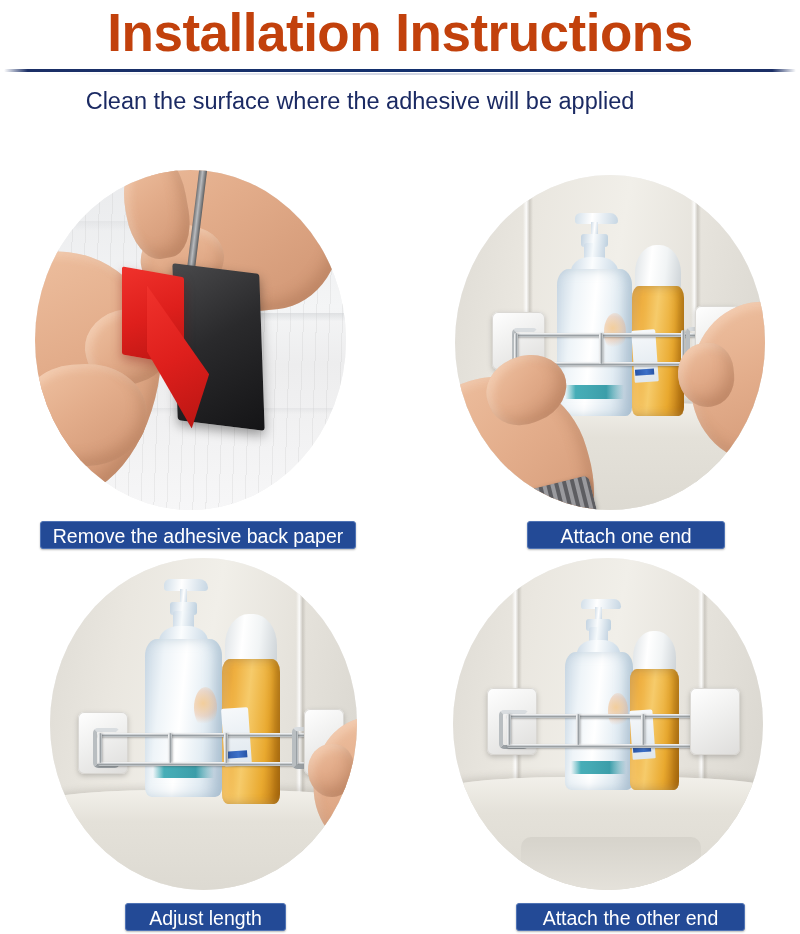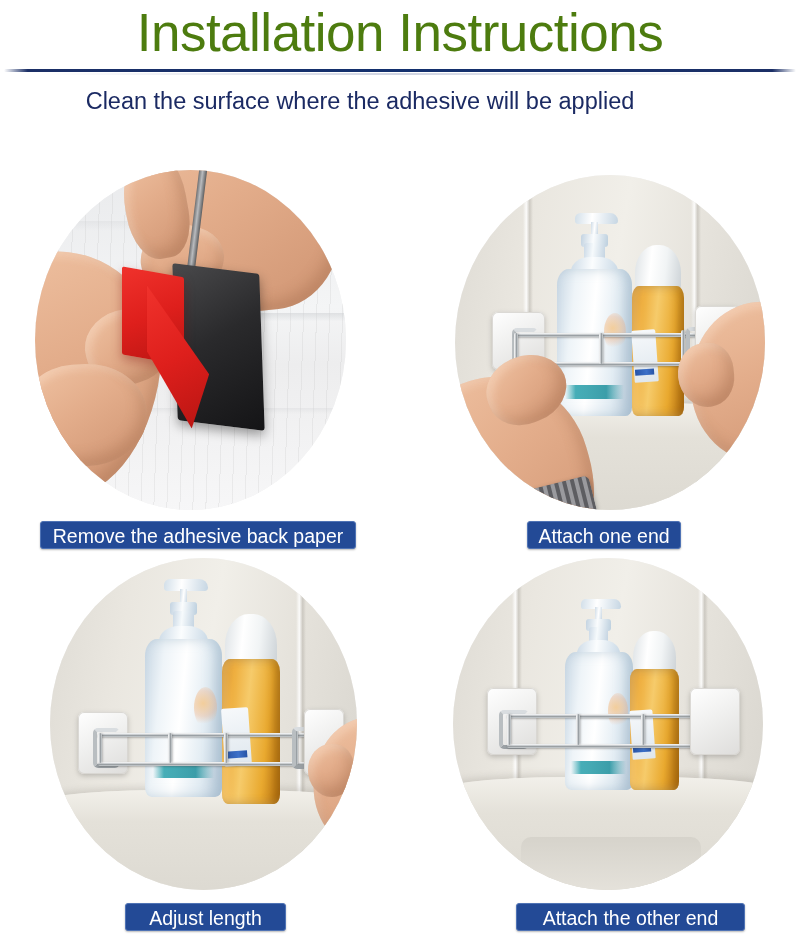--- a/index.html
+++ b/index.html
@@ -8,22 +8,22 @@
     background: #ffffff;
     font-family: "Liberation Sans", sans-serif;
     overflow: hidden;
   }
   .page { position: relative; width: 800px; height: 934px; background: #fff; }
 
   
   .title {
     position: absolute; left: 0; top: 2px; width: 800px;
     text-align: center;
-    font-size: 53px; font-weight: normal; letter-spacing: -0.5px;
-    color: #4d7c0f;
+    font-size: 53px; font-weight: bold; letter-spacing: -0.5px;
+    color: #c2410c;
     white-space: nowrap;
     line-height: 62px;
   }
   .divider {
     position: absolute; left: 4px; top: 69px; width: 792px; height: 3px;
     background: linear-gradient(to right,
         rgba(255,255,255,0) 0%,
         #1b2f66 3%, #13306e 50%, #1b2f66 97%,
         rgba(255,255,255,0) 100%);
     border-radius: 2px;
@@ -295,21 +295,21 @@
       <div class="skin" style="left:-14%; top:60%; width:58%; height:62%; border-radius:48% 50% 42% 46% / 52% 46% 50% 48%; transform:rotate(-16deg);"></div>
       <div class="skin" style="left:10%; top:54%; width:26%; height:20%; border-radius:48% 52% 50% 46%; transform:rotate(-22deg);"></div>
       <div class="watch" style="left:22%; top:92%; width:23%; height:12%; transform:rotate(-14deg);"></div>
 
       <div class="skin" style="left:76%; top:38%; width:46%; height:48%; border-radius:48% 44% 48% 52% / 46% 52% 48% 50%; transform:rotate(8deg);"></div>
       <div class="skin" style="left:72%; top:50%; width:18%; height:19%; border-radius:50% 44% 48% 52%; transform:rotate(-6deg);"></div>
     </div>
   </div>
 
   <div class="caption" style="left:40px; top:521px; width:316px;">Remove the adhesive back paper</div>
-  <div class="caption" style="left:527px; top:521px; width:154px;">Attach one end</div>
+  <div class="caption" style="left:527px; top:521px; width:198px;">Attach one end</div>
 
   <div class="photo" style="left:50px; top:558px; width:307px; height:332px;">
     <div class="ph-inner">
       <div class="bath-bg"></div>
       <div class="bath-panel-line" style="left:80%;"></div>
       <div class="counter" style="top:70%; height:32%;"></div>
 
       <div class="pump-bottle" style="left:31%; top:6%; width:25%; height:66%;">
         <div class="pb-head"></div>
         <div class="pb-stem"></div>

